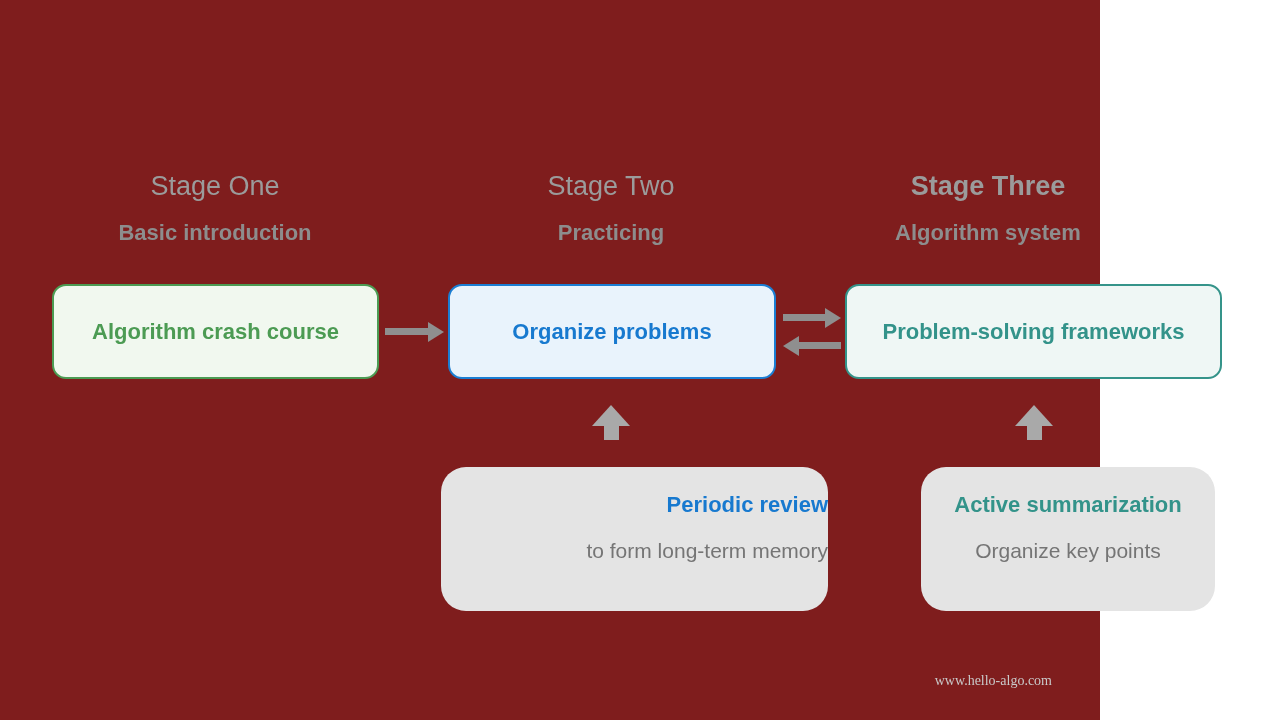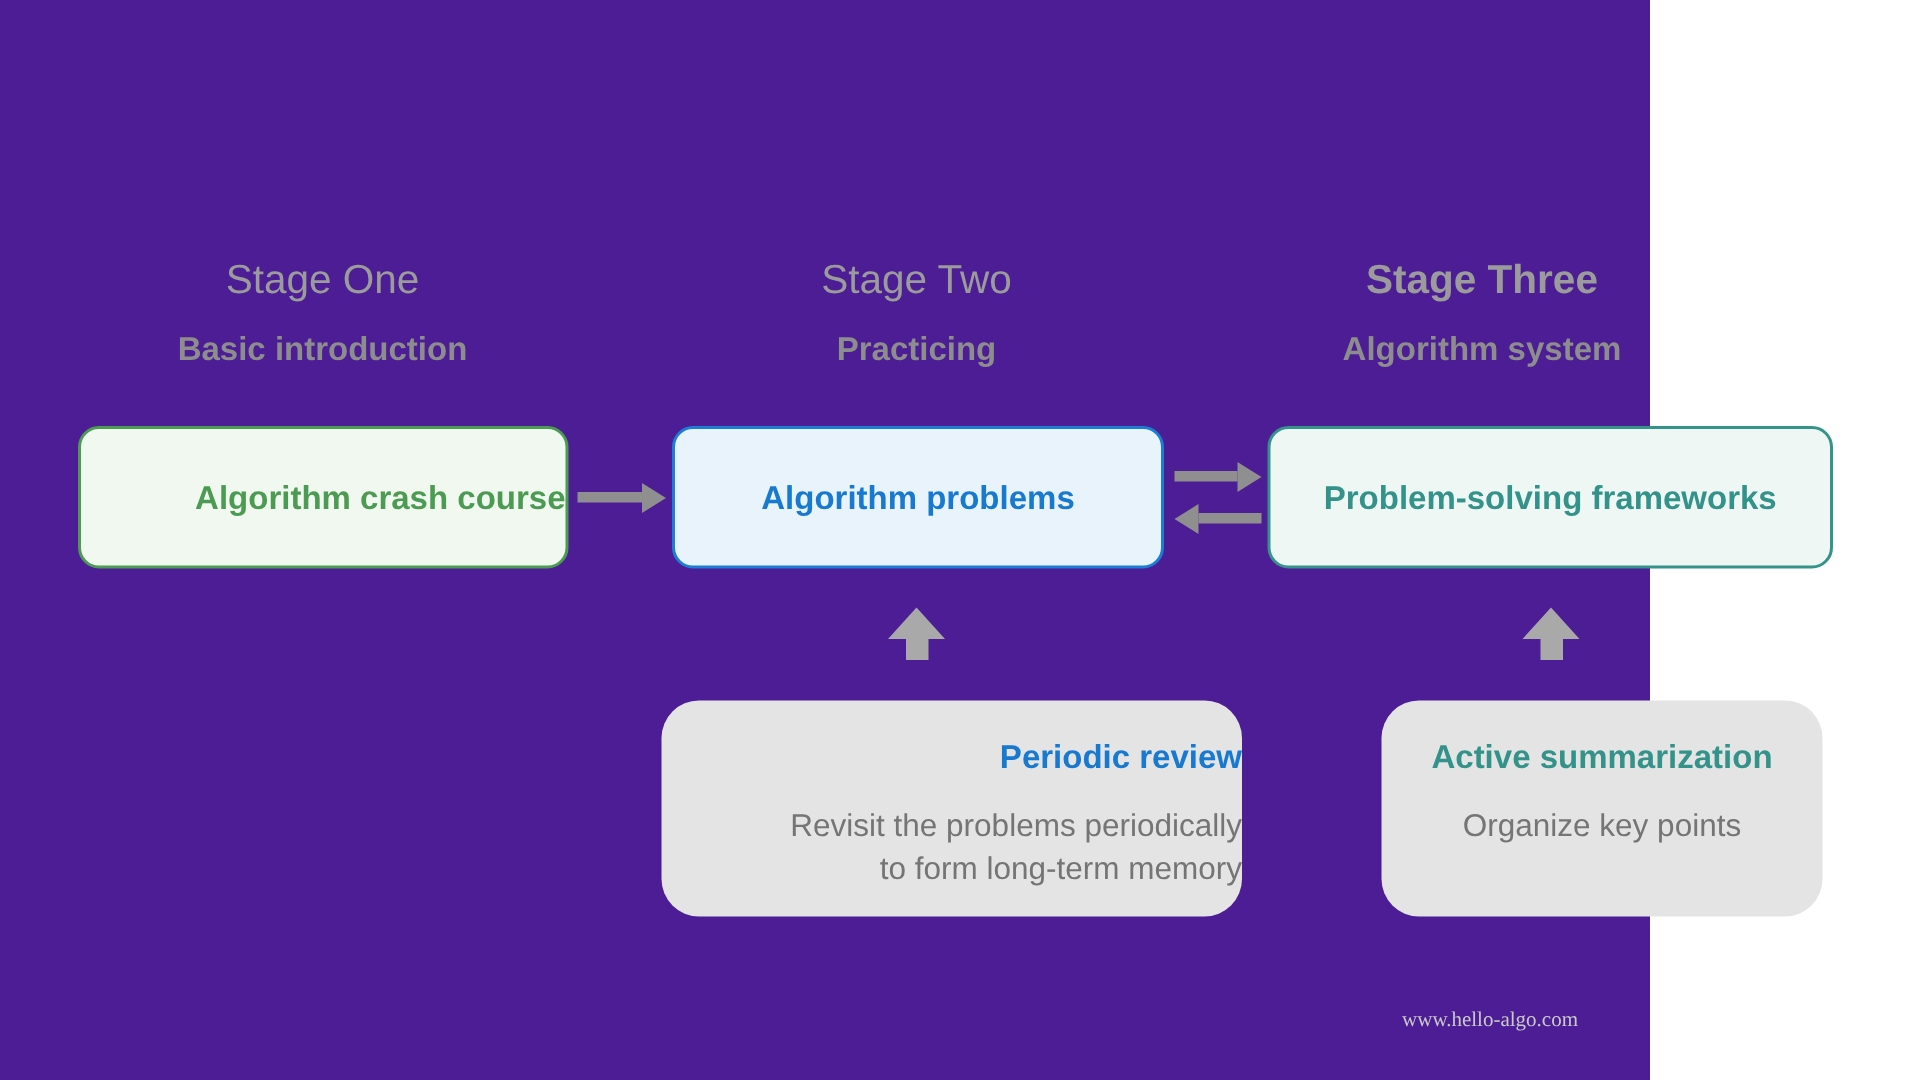--- a/index.html
+++ b/index.html
@@ -1,32 +1,32 @@
 <!DOCTYPE html>
 <html><head>
 <meta charset="utf-8">
 <style>
   * { margin:0; padding:0; box-sizing:border-box; }
   html,body { width:1280px; height:720px; background:#ffffff; overflow:hidden;
               font-family:"Liberation Sans", sans-serif; }
-  .canvas { position:relative; width:1100px; height:720px; background:#4c1d95; }
+  .canvas { position:relative; width:1100px; height:720px; background:#7f1d1d; }
 
   
   .stage-title { position:absolute; top:171px; width:400px; text-align:center;
                  font-size:27px; font-weight:400; color:#9b9b9b; }
   .stage-subtitle { position:absolute; top:220px; width:400px; text-align:center;
                     font-size:22px; font-weight:bold; color:#8d8d8d; }
   .col1 { left:15px; } .col2 { left:411px; } .col3 { left:788px;font-weight:bold; }
 
   
   .main-box { position:absolute; top:284px; height:95px; border-radius:14px;
               border:2px solid; display:flex; flex-direction:column;
               align-items:center; justify-content:center;
               font-size:22px; font-weight:bold; text-align:center; }
-  .box-green { left:52px;  width:327px; border-color:#4c9b53; background:#f1f8ef; color:#4c9b53;align-items:flex-end; }
+  .box-green { left:52px;  width:327px; border-color:#4c9b53; background:#f1f8ef; color:#4c9b53; }
   .box-blue  { left:448px; width:328px; border-color:#1b7ed3; background:#e9f3fc; color:#1779cf; }
   .box-teal  { left:845px; width:377px; border-color:#35948a; background:#eff7f5; color:#33938a; line-height:37px; }
 
   
   .h-arrow { position:absolute; height:7px; background:#8f8f8f; }
   .h-arrow.right::after { content:''; position:absolute; left:100%; top:-6.5px;
       width:0; height:0; border-left:16px solid #8f8f8f;
       border-top:10px solid transparent; border-bottom:10px solid transparent; }
   .h-arrow.left::before { content:''; position:absolute; right:100%; top:-6.5px;
       width:0; height:0; border-right:16px solid #8f8f8f;
@@ -70,21 +70,21 @@
   <div class="stage-subtitle col2">Practicing</div>
 
   <div class="stage-title col3">Stage Three</div>
   <div class="stage-subtitle col3">Algorithm system</div>
 
   <div class="main-box box-green">
     <div>Algorithm crash course</div>
   </div>
 
   <div class="main-box box-blue">
-    <div>Algorithm problems</div>
+    <div>Organize problems</div>
   </div>
 
   <div class="main-box box-teal">
     <div>Problem-solving frameworks</div>
   </div>
 
   <div class="h-arrow right arrow-1"></div>
   <div class="h-arrow right arrow-2"></div>
   <div class="h-arrow left arrow-3"></div>
 
@@ -93,21 +93,20 @@
     <div class="stem"></div>
   </div>
   <div class="up-arrow up-2">
     <div class="head"></div>
     <div class="stem"></div>
   </div>
 
   <div class="note-box note-left">
     <div class="note-title blue">Periodic review</div>
     <div class="note-body">
-      <div>Revisit the problems periodically</div>
       <div>to form long-term memory</div>
     </div>
   </div>
 
   <div class="note-box note-right">
     <div class="note-title teal">Active summarization</div>
     <div class="note-body">
       <div>Organize key points</div>
     </div>
   </div>

